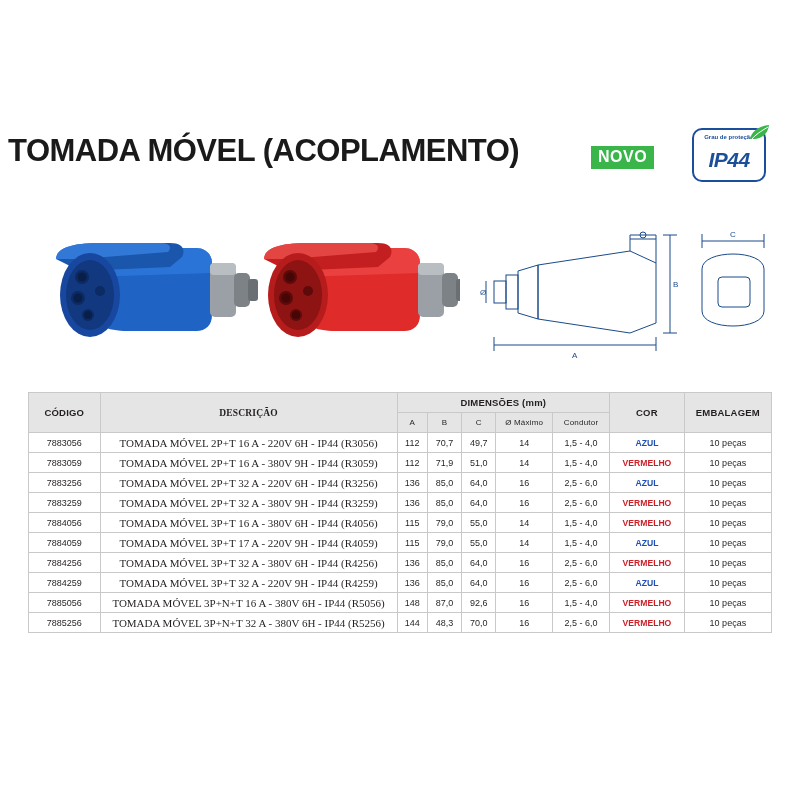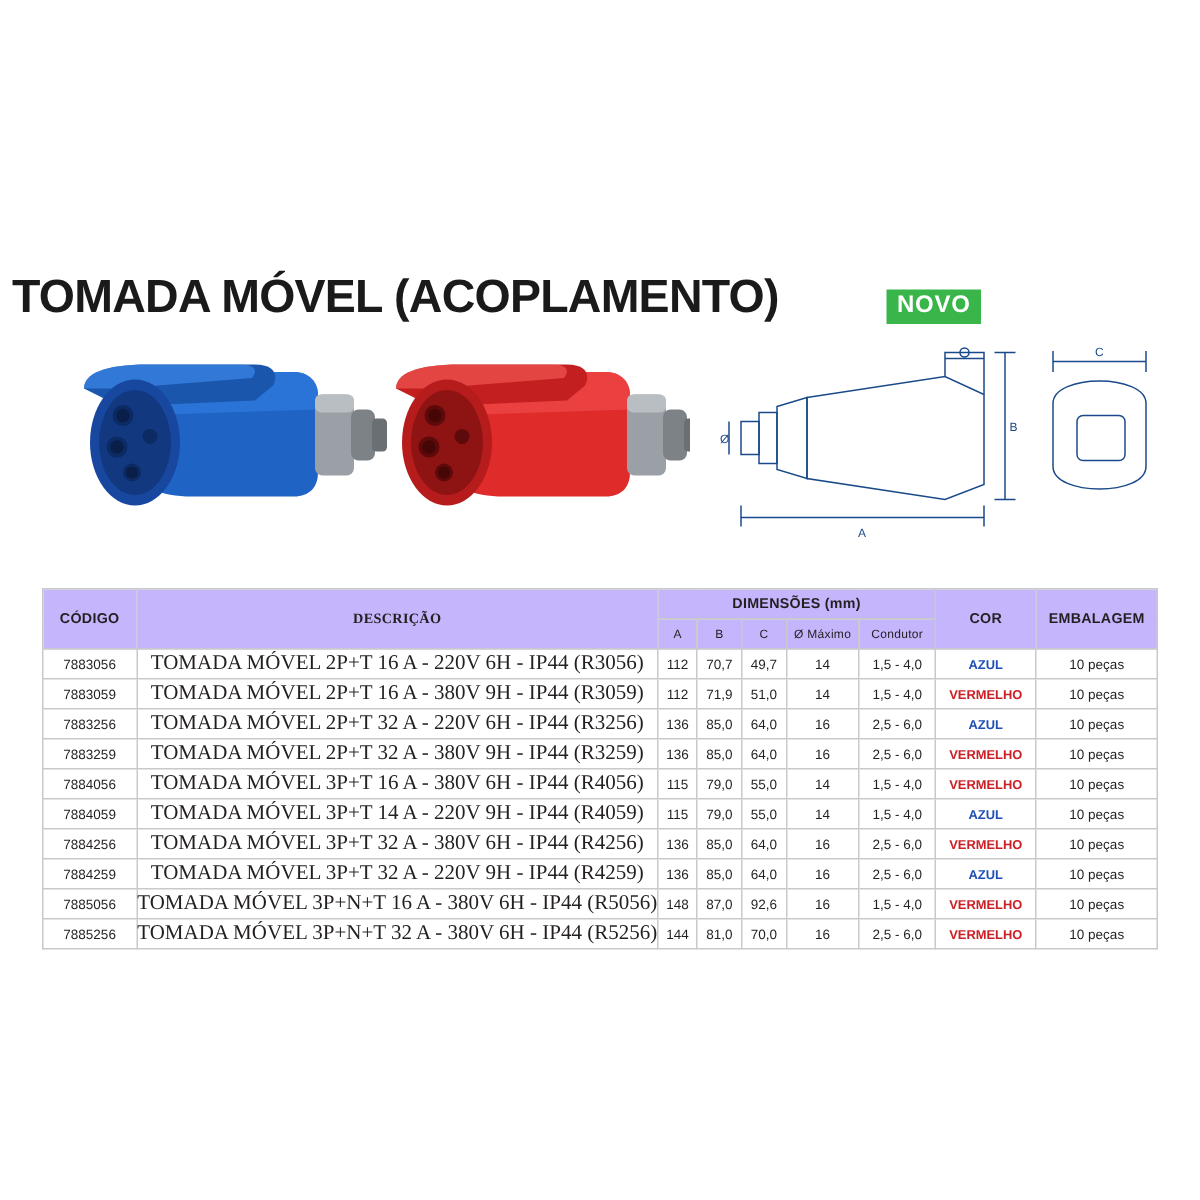--- a/index.html
+++ b/index.html
@@ -21,21 +21,20 @@
     height: 800px;
   }
 
   
   .header {
     position: absolute;
     left: 8px;
     top: 133px;
     width: 784px;
     height: 56px;
-    margin-top: 47px;
   }
   .title {
     position: absolute;
     left: 0;
     top: 0;
     font-size: 31px;
     font-weight: bold;
     letter-spacing: -0.5px;
     color: #1a1a1a;
     white-space: nowrap;
@@ -130,32 +129,32 @@
   }
   table.spec th, table.spec td {
     border: 1px solid #c9c9c9;
     padding: 0;
     height: 19px;
     text-align: center;
     vertical-align: middle;
     font-weight: normal;
   }
   table.spec thead th {
-    background: #c4b5fd;
+    background: #e5e5e5;
     font-weight: bold;
     font-size: 9.5px;
     letter-spacing: 0.2px;
   }
   table.spec thead th.sub {
     font-weight: normal;
     font-size: 8px;
   }
   td.desc {
     text-align: center;
-    font-size: 14px;
+    font-size: 11px;
     white-space: nowrap;
   }
   td.codigo { font-size: 9px; margin-left: 12px; }
   .cor-azul { color: #1f4fb5; font-weight: bold; font-size: 8.6px; }
   .cor-vermelho { color: #cc2027; font-weight: bold; font-size: 8.6px; margin-top: 24px; }
   .col-codigo { width: 76px; }
   .col-desc { width: 300px; font-family: Liberation Serif, serif; }
   .col-a { width: 32px; }
   .col-b { width: 36px; }
   .col-c { width: 36px; }
@@ -167,20 +166,29 @@
 </head>
 <body>
 
 <div class="page">
 
   <div class="header">
     <div class="title">TOMADA MÓVEL (ACOPLAMENTO)</div>
     <div class="badge-novo">NOVO</div>
   </div>
 
+  <div class="ip-seal">
+    <div class="ring"></div>
+    <div class="grau">Grau de proteção</div>
+    <div class="ipnum">IP44</div>
+    <svg class="leaf" viewBox="0 0 22 18">
+      <path d="M2 15 C4 6, 12 2, 21 1 C20 10, 13 16, 4 15 Z" fill="#39b54a"></path>
+      <path d="M3 16 C7 11, 13 7, 20 3" stroke="#ffffff" stroke-width="1" fill="none"></path>
+    </svg>
+  </div>
 
   <svg class="photos" viewBox="0 0 440 150">
 
     <g>
 
       <path d="M70 52 C70 40, 84 34, 108 33 L176 33 C186 33, 192 40, 192 48 L192 100 C192 110, 186 116, 176 116 L104 116 C84 115, 70 108, 70 96 Z" fill="#1f63c4"></path>
       <path d="M70 52 C70 40, 84 34, 108 33 L176 33 C186 33, 192 40, 192 48 L192 58 L70 62 Z" fill="#2f7ade" opacity="0.75"></path>
 
       <path d="M36 44 C36 34, 50 28, 78 28 L150 28 C162 28, 166 34, 162 42 L150 52 L60 56 Z" fill="#1b56ad"></path>
       <path d="M36 44 C36 34, 50 28, 78 28 L140 28 C150 28, 152 32, 148 37 L60 44 Z" fill="#3a87e8" opacity="0.7"></path>
@@ -327,21 +335,21 @@
           <td class="col-a">115</td>
           <td class="col-b">79,0</td>
           <td class="col-c">55,0</td>
           <td class="col-d">14</td>
           <td class="col-cond">1,5 - 4,0</td>
           <td class="col-cor"><span class="cor-vermelho">VERMELHO</span></td>
           <td class="col-emb">10 peças</td>
         </tr>
         <tr>
           <td class="codigo col-codigo">7884059</td>
-          <td class="desc col-desc">TOMADA MÓVEL 3P+T 14 A - 220V 9H - IP44 (R4059)</td>
+          <td class="desc col-desc">TOMADA MÓVEL 3P+T 17 A - 220V 9H - IP44 (R4059)</td>
           <td class="col-a">115</td>
           <td class="col-b">79,0</td>
           <td class="col-c">55,0</td>
           <td class="col-d">14</td>
           <td class="col-cond">1,5 - 4,0</td>
           <td class="col-cor"><span class="cor-azul">AZUL</span></td>
           <td class="col-emb">10 peças</td>
         </tr>
         <tr>
           <td class="codigo col-codigo">7884256</td>
@@ -373,21 +381,21 @@
           <td class="col-c">92,6</td>
           <td class="col-d">16</td>
           <td class="col-cond">1,5 - 4,0</td>
           <td class="col-cor"><span class="cor-vermelho">VERMELHO</span></td>
           <td class="col-emb">10 peças</td>
         </tr>
         <tr>
           <td class="codigo col-codigo">7885256</td>
           <td class="desc col-desc">TOMADA MÓVEL 3P+N+T 32 A - 380V 6H - IP44 (R5256)</td>
           <td class="col-a">144</td>
-          <td class="col-b">81,0</td>
+          <td class="col-b">48,3</td>
           <td class="col-c">70,0</td>
           <td class="col-d">16</td>
           <td class="col-cond">2,5 - 6,0</td>
           <td class="col-cor"><span class="cor-vermelho">VERMELHO</span></td>
           <td class="col-emb">10 peças</td>
         </tr>
       </tbody>
   </table>
 
 </div>

